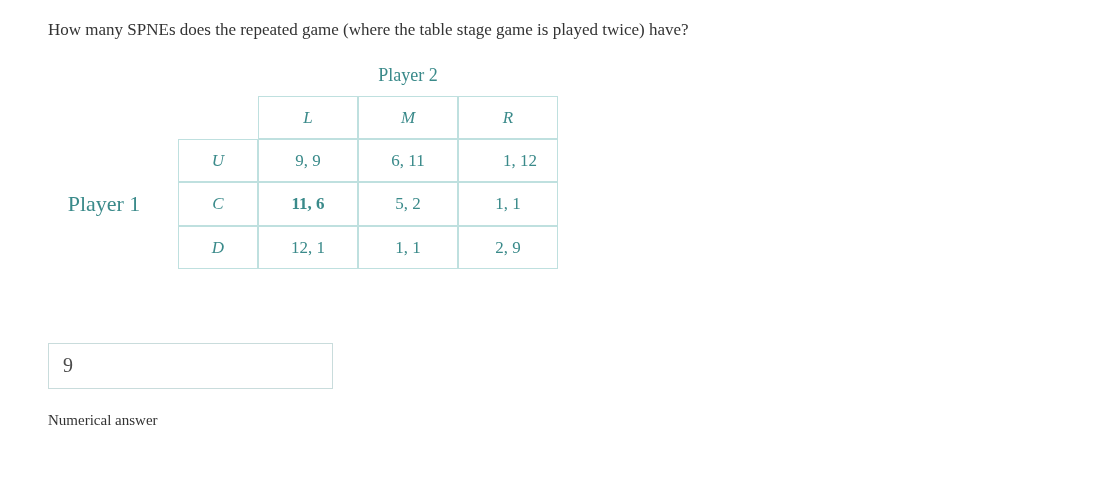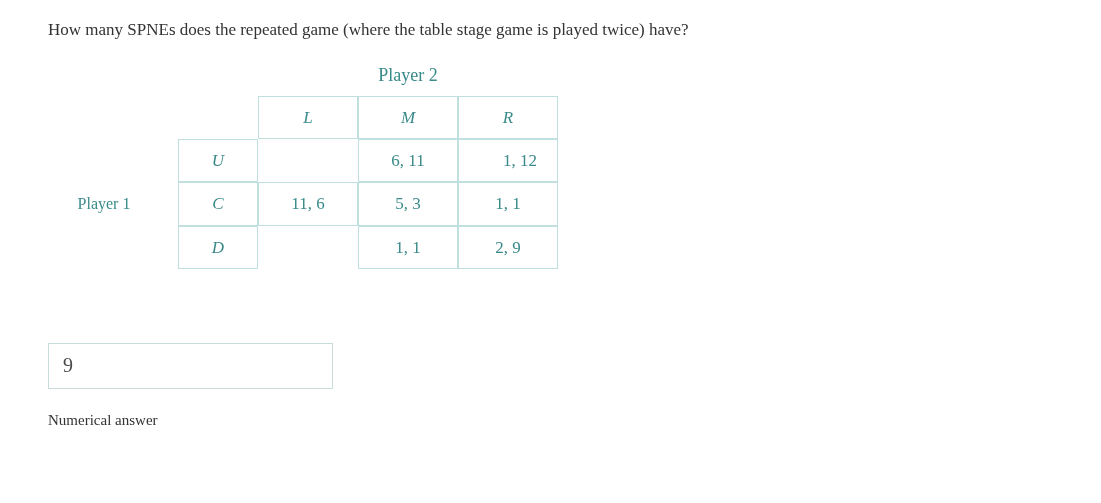--- a/index.html
+++ b/index.html
@@ -34,21 +34,21 @@
       font-size: 18px;
       padding-bottom: 6px;
     }
     .player1-label {
       grid-column: 1;
       grid-row: 3 / 6;
       display: flex;
       align-items: center;
       justify-content: center;
       color: #3a8a8a;
-      font-size: 16px;
+      font-size: 22px;
       padding-right: 18px;
     }
     .cell {
       border: 1px solid #bfe0df;
       padding: 7px 12px;
       text-align: center;
       font-size: 17px;
       color: #3a8a8a;
       min-height: 36px;
       display: flex;
@@ -96,29 +96,31 @@
 
     <div class="noborder" style="grid-column:1;grid-row:2;"></div>
     <div class="noborder" style="grid-column:2;grid-row:2;"></div>
     <div class="cell col-header" style="grid-column:3;grid-row:2;">L</div>
     <div class="cell col-header" style="grid-column:4;grid-row:2;">M</div>
     <div class="cell col-header" style="grid-column:5;grid-row:2;">R</div>
 
     <div class="player1-label">Player 1</div>
 
     <div class="cell row-header" style="grid-column:2;grid-row:3;">U</div>
+    <div class="cell" style="grid-column:3;grid-row:3;">9, 9</div>
     <div class="cell" style="grid-column:4;grid-row:3;">6, 11</div>
     <div class="cell" style="grid-column:5;grid-row:3;padding-left:36px;">1, 12</div>
 
     <div class="cell row-header" style="grid-column:2;grid-row:4;">C</div>
-    <div class="cell" style="grid-column:3;grid-row:4;">11, 6</div>
-    <div class="cell" style="grid-column:4;grid-row:4;">5, 3</div>
+    <div class="cell" style="grid-column:3;grid-row:4;font-weight:bold;">11, 6</div>
+    <div class="cell" style="grid-column:4;grid-row:4;">5, 2</div>
     <div class="cell" style="grid-column:5;grid-row:4;">1, 1</div>
 
     <div class="cell row-header" style="grid-column:2;grid-row:5;">D</div>
+    <div class="cell" style="grid-column:3;grid-row:5;">12, 1</div>
     <div class="cell" style="grid-column:4;grid-row:5;">1, 1</div>
     <div class="cell" style="grid-column:5;grid-row:5;">2, 9</div>
   </div>
 </div>
 
 <div class="answer-section">
   <input type="text" class="answer-input" value="9" style="">
   <div class="answer-label">Numerical answer</div>
   
 </div>

